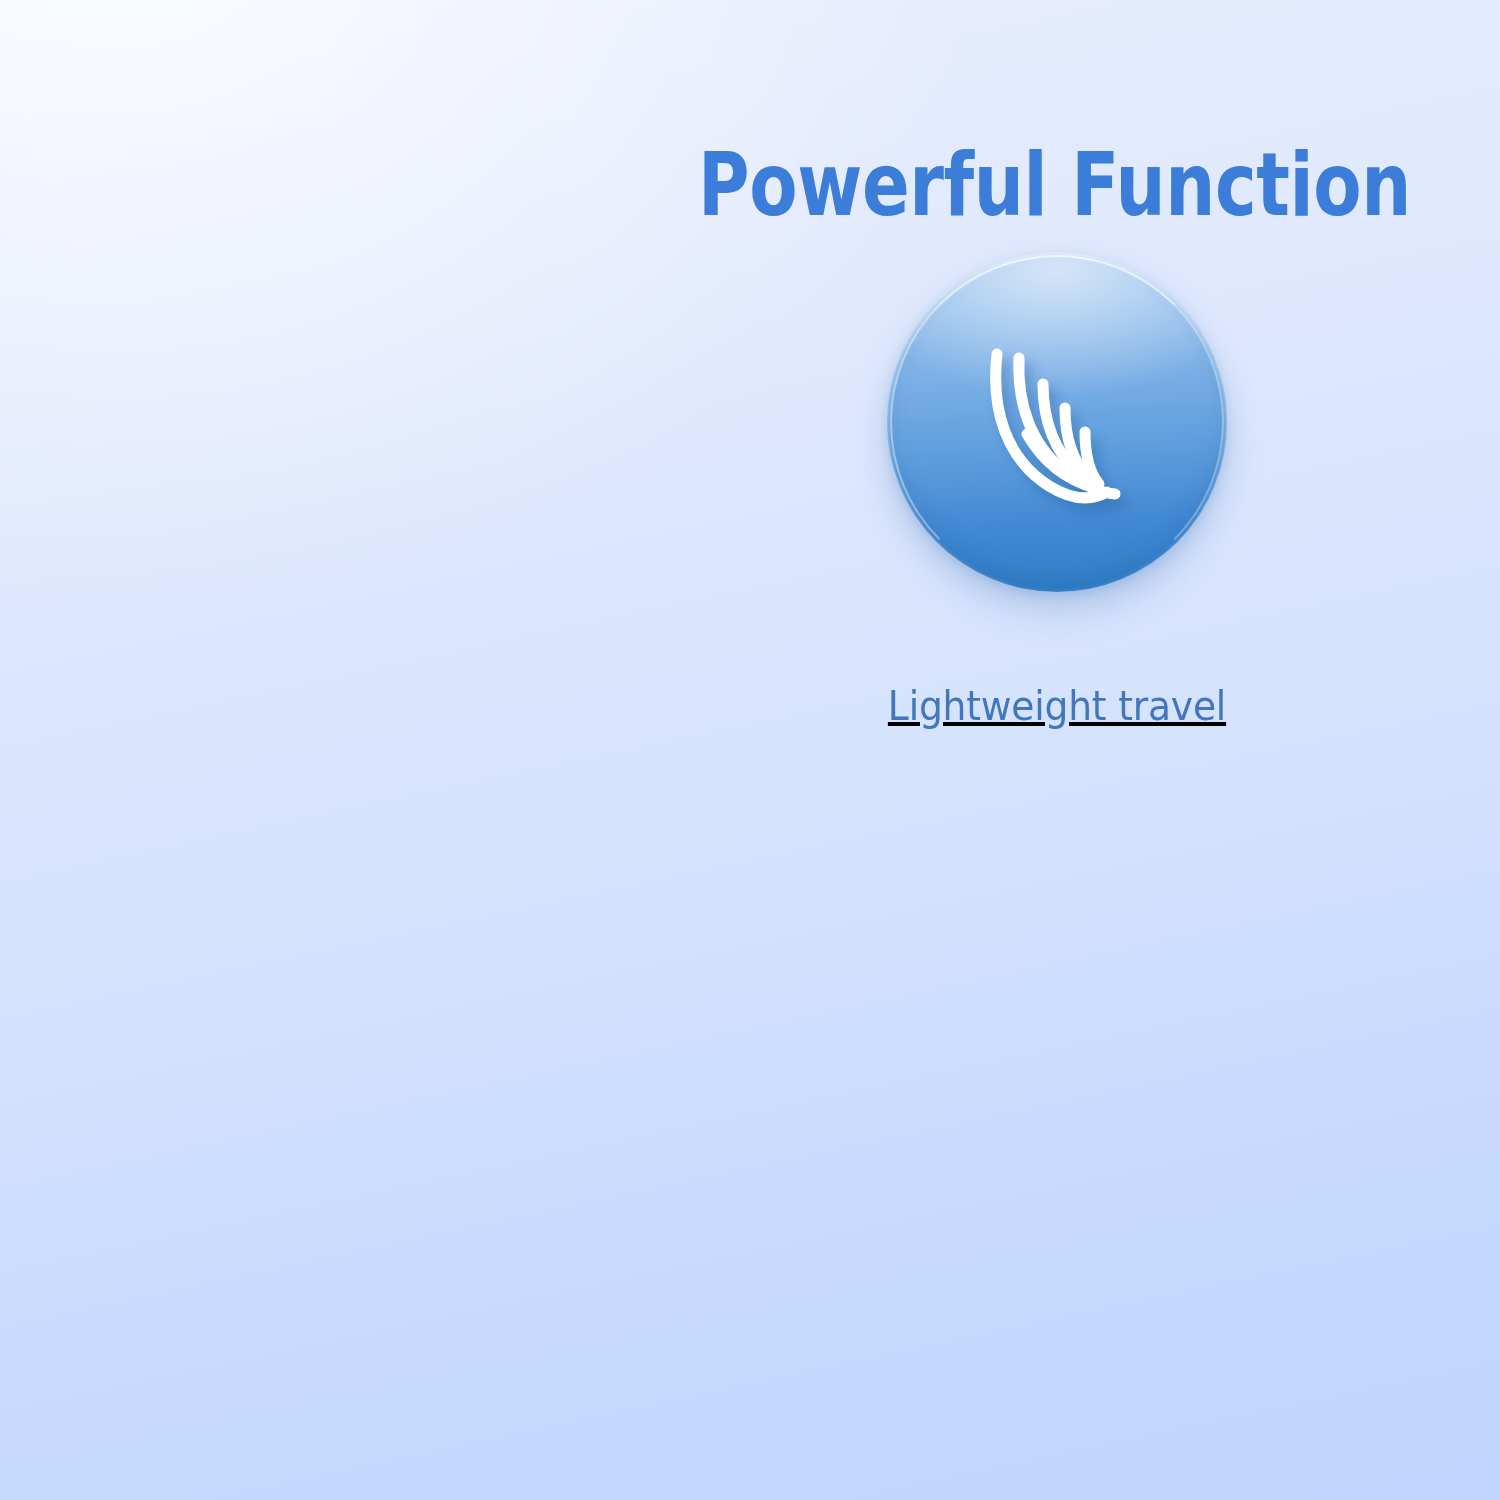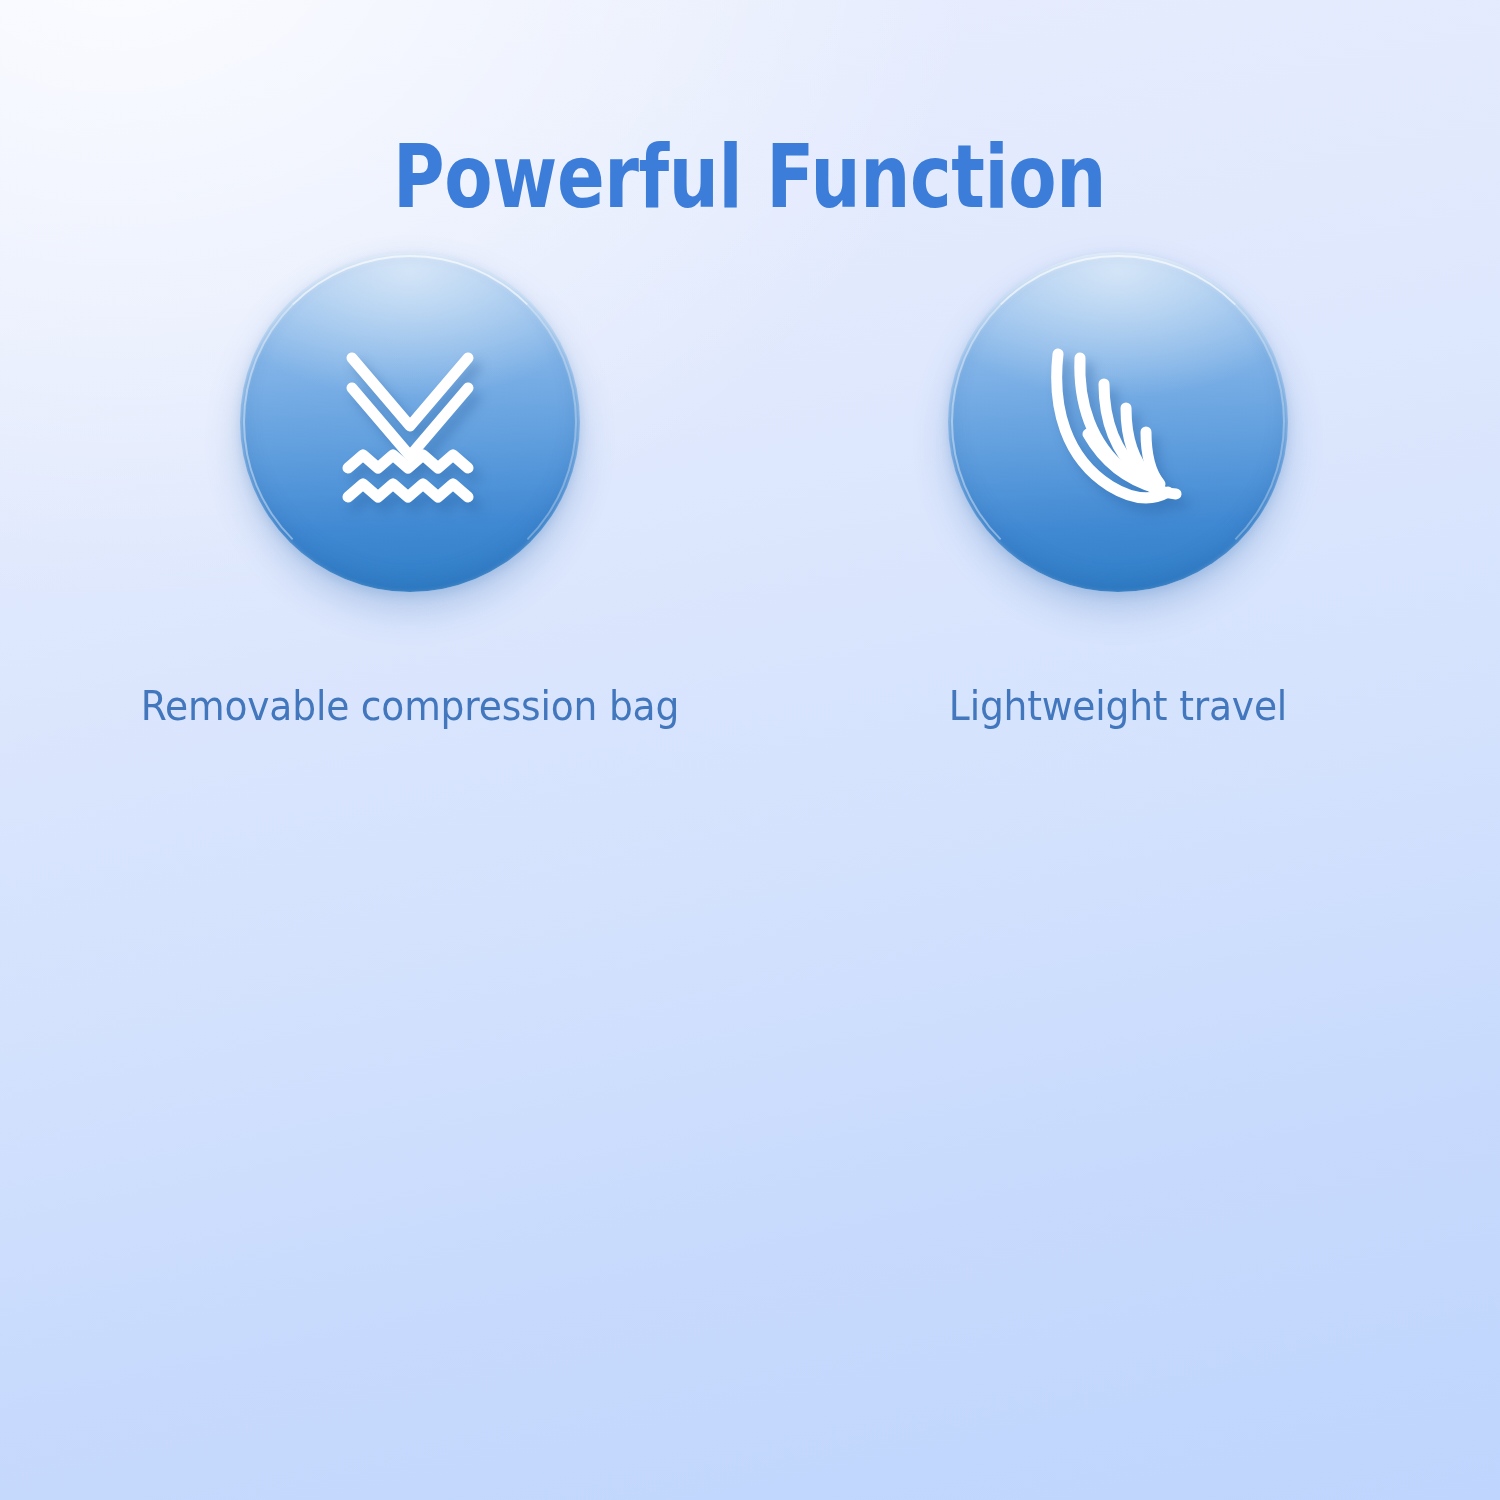--- a/index.html
+++ b/index.html
@@ -19,24 +19,24 @@
     width: 1500px;
     height: 1500px;
     background:
       radial-gradient(ellipse 1400px 1100px at 8% -5%, rgba(255,255,255,0.85) 0%, rgba(255,255,255,0.0) 62%),
       linear-gradient(168deg, #e9eefe 0%, #e1e9fd 26%, #d4e2fd 56%, #c7daFD 78%, #bfd5fd 100%);
   }
 
   
   .title-wrap {
     position: absolute;
-    top: 72px;
+    top: 80px;
     left: 0;
     width: 1500px;
-    text-align: center;
+    text-align: right;
   }
   .title {
     display: inline-block;
     font-family: "DejaVu Sans", sans-serif;
     font-weight: bold;
     font-size: 88px;
     line-height: 1.05;
     letter-spacing: -0.5px;
     color: #3b7dd8;
     transform: scaleX(0.80);
@@ -51,21 +51,21 @@
     left: 0;
     width: 1500px;
     height: 1270px;
   }
   .cell {
     position: absolute;
     width: 660px;
     text-align: center;
   }
   .cell-0 { left: 80px;  top: 0px; }
-  .cell-1 { left: 788px; top: 0px; }
+  .cell-1 { left: 727px; top: 0px; text-decoration: underline; }
   .cell-2 { left: 80px;  top: 640px; }
   .cell-3 { left: 760px; top: 640px; }
 
   
   .badge {
     position: relative;
     width: 390px;
     height: 390px;
     margin: 0 auto;
   }
@@ -163,38 +163,20 @@
 <body>
 
 <div id="page">
 
   <div class="title-wrap">
     <h1 class="title">Powerful Function</h1>
   </div>
 
   <div class="grid">
 
-    <div class="cell cell-0">
-      <div class="badge">
-        <div class="disc"></div>
-        <div class="icon-holder">
-          <svg viewBox="0 0 200 200" xmlns="http://www.w3.org/2000/svg" aria-hidden="true">
-
-            <path class="icon-stroke" stroke-width="11" d="M42 36 L100 104 L158 36"></path>
-
-            <path class="icon-stroke" stroke-width="11" d="M42 66 L100 134 L158 66"></path>
-
-            <path class="icon-stroke" stroke-width="11" d="M38 146 L53 133 L68 146 L83 133 L98 146 L113 133 L128 146 L143 133 L158 146"></path>
-
-            <path class="icon-stroke" stroke-width="11" d="M38 175 L53 162 L68 175 L83 162 L98 175 L113 162 L128 175 L143 162 L158 175"></path>
-          </svg>
-        </div>
-      </div>
-      <div class="caption">Removable compression bag</div>
-    </div>
 
     <div class="cell cell-1">
       <div class="badge">
         <div class="disc"></div>
         <div class="icon-holder">
           <svg viewBox="0 0 200 200" xmlns="http://www.w3.org/2000/svg" aria-hidden="true">
 
             <path class="icon-stroke" stroke-width="11" d="M40 32 C34 86 48 136 92 164 C118 180 136 178 150 170"></path>
 
             <path class="icon-stroke" stroke-width="11" d="M126 160 C134 166 142 170 158 172"></path>

